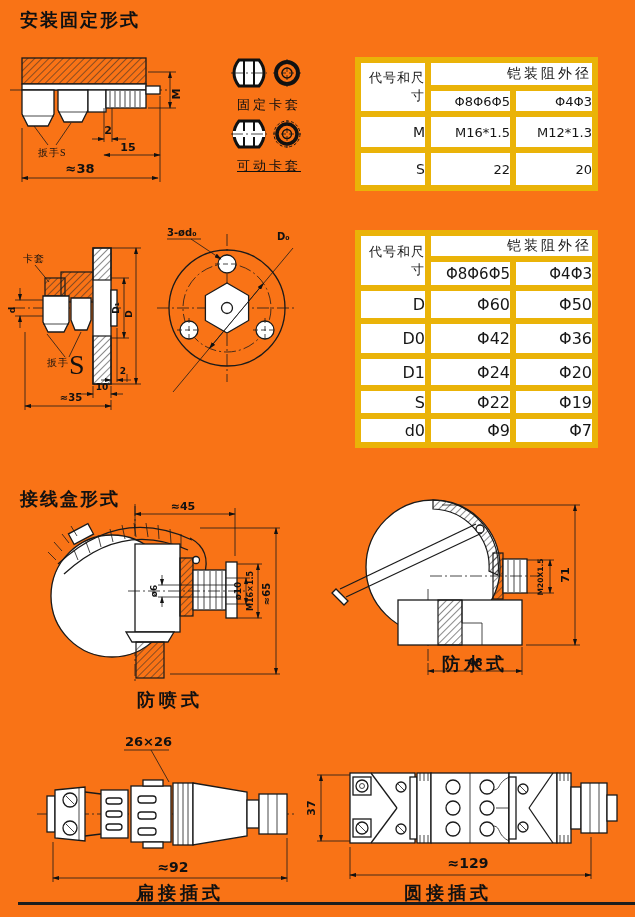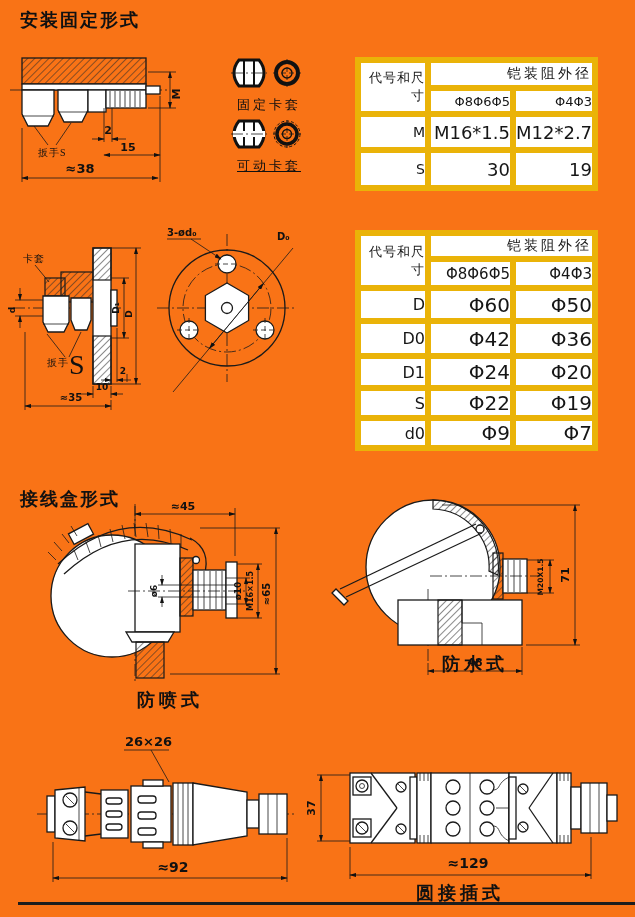--- a/index.html
+++ b/index.html
@@ -9,23 +9,23 @@
   .sec-title{font-family:"Liberation Serif",serif;font-size:18px;font-weight:600;
              letter-spacing:2px;color:#111;white-space:nowrap;}
   
   table.spec{border-collapse:collapse;table-layout:fixed;background:#fff;}
   table.spec td{border:6px solid #eab308;text-align:right;vertical-align:middle;
                 padding:0;color:#161616;}
   .t-corner{font-family:"Liberation Serif",serif;font-size:13px;letter-spacing:1px;}
   .t-group{font-family:Liberation Sans, sans-serif;font-size:14px;letter-spacing:3px;}
   .t-col{font-family:"DejaVu Sans",sans-serif;font-size:13px;margin-top:23px;}
   .t-code{font-family:"DejaVu Sans",sans-serif;font-size:14px;}
-  .t-val{font-family:"DejaVu Sans",sans-serif;font-size:18px;}
+  .t-val{font-family:"DejaVu Sans",sans-serif;font-size:13px;}
   .t2 .t-code{font-size:16px;}
-  .t2 .t-val{font-size:20px;}
+  .t2 .t-val{font-size:16px;}
   
   .ln{stroke:#1a1a1a;stroke-width:1.3;fill:none;}
   .lnw{stroke:#1a1a1a;stroke-width:1.3;fill:#fff;}
   .thin{stroke:#1a1a1a;stroke-width:0.8;fill:none;}
   .cl{stroke:#1a1a1a;stroke-width:0.8;stroke-dasharray:12 3 2 3;fill:none;}
   .dash{stroke:#1a1a1a;stroke-width:0.8;stroke-dasharray:5 3;fill:none;}
   text.dimtxt{font-family:"DejaVu Sans",sans-serif;font-weight:bold;font-size:11px;fill:#111;}
   text.dimsm{font-family:"DejaVu Sans",sans-serif;font-weight:bold;font-size:9px;fill:#111;}
   text.cjk{font-family:"Liberation Serif",serif;font-size:10px;fill:#111;letter-spacing:1px;}
   .caption{font-family:"Liberation Serif",serif;font-size:18px;font-weight:700;
@@ -137,26 +137,26 @@
       <td rowspan="2" class="t-corner">代号和尺寸</td>
       <td colspan="2" class="t-group">铠装阻外径</td>
     </tr>
     <tr style="height:26px">
       <td class="t-col">Φ8Φ6Φ5</td>
       <td class="t-col">Φ4Φ3</td>
     </tr>
     <tr style="height:36px">
       <td class="t-code">M</td>
       <td class="t-val">M16*1.5</td>
-      <td class="t-val">M12*2.7</td>
+      <td class="t-val">M12*1.3</td>
     </tr>
     <tr style="height:38px">
       <td class="t-code">S</td>
-      <td class="t-val">30</td>
-      <td class="t-val">19</td>
+      <td class="t-val">22</td>
+      <td class="t-val">20</td>
     </tr>
   </tbody>
     </table>
 
   <svg class="abs" style="left:5px;top:224px;" width="340" height="212" viewBox="0 0 340 212">
     <defs>
       <pattern id="hB" width="5" height="5" patternUnits="userSpaceOnUse" patternTransform="rotate(45)">
         <line x1="0" y1="0" x2="0" y2="5" stroke="#2a2a2a" stroke-width="1.1"></line>
       </pattern>
       <marker id="arwB" viewBox="0 0 10 6" refX="9" refY="3" markerWidth="9" markerHeight="5.4" orient="auto-start-reverse">
@@ -471,20 +471,21 @@
       <line class="thin" x1="243" y1="64" x2="243" y2="104"></line>
       <line class="thin" x1="252" y1="64" x2="252" y2="104"></line>
     </g>
     <g>
       <line class="thin" x1="28" y1="112" x2="28" y2="152"></line>
       <line class="thin" x1="262" y1="108" x2="262" y2="152"></line>
       <line class="thin" x1="28" y1="148" x2="262" y2="148" marker-start="url(#arwE)" marker-end="url(#arwE)"></line>
       <text class="dimtxt" x="148" y="142" text-anchor="middle" style="font-size:14px">≈92</text>
     </g>
   </svg>
+  <div class="abs caption" style="left:110px;top:881px;width:140px;">扁接插式</div>
 
   <svg class="abs" style="left:305px;top:757px;" width="328" height="140" viewBox="0 0 328 140">
     <defs>
       <marker id="arwF" viewBox="0 0 10 6" refX="9" refY="3" markerWidth="9" markerHeight="5.4" orient="auto-start-reverse">
         <path d="M0,0 L10,3 L0,6 Z" fill="#111"></path>
       </marker>
     </defs>
     <g>
       <line class="thin" x1="12" y1="18" x2="45" y2="18"></line>
       <line class="thin" x1="12" y1="84" x2="45" y2="84"></line>
@@ -549,17 +550,17 @@
       <line class="thin" x1="294" y1="26" x2="294" y2="76"></line>
       <rect class="lnw" x="302" y="38" width="10" height="26"></rect>
     </g>
     <g>
       <line class="thin" x1="45" y1="90" x2="45" y2="122"></line>
       <line class="thin" x1="286" y1="80" x2="286" y2="122"></line>
       <line class="thin" x1="45" y1="118" x2="286" y2="118" marker-start="url(#arwF)" marker-end="url(#arwF)"></line>
       <text class="dimtxt" x="163" y="111" text-anchor="middle" style="font-size:14px">≈129</text>
     </g>
   </svg>
-  <div class="abs caption" style="left:390px;top:881px;width:140px;">圆接插式</div>
+  <div class="abs caption" style="left:378px;top:881px;width:140px;">圆接插式</div>
 
   <div class="abs rule" style="left:18px;top:902px;width:617px;height:3px;"></div>
 
 </div>
 
 </body></html>

